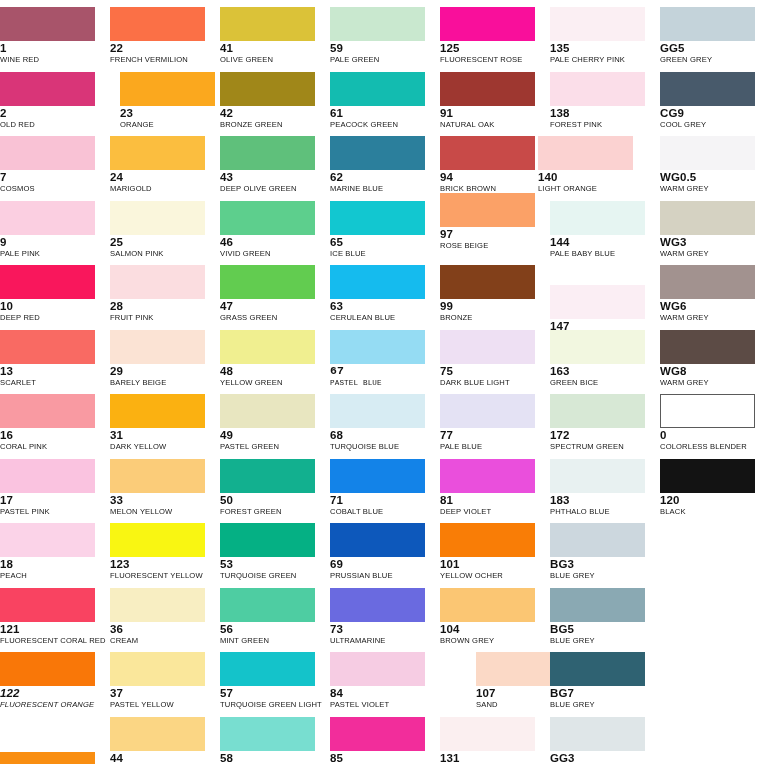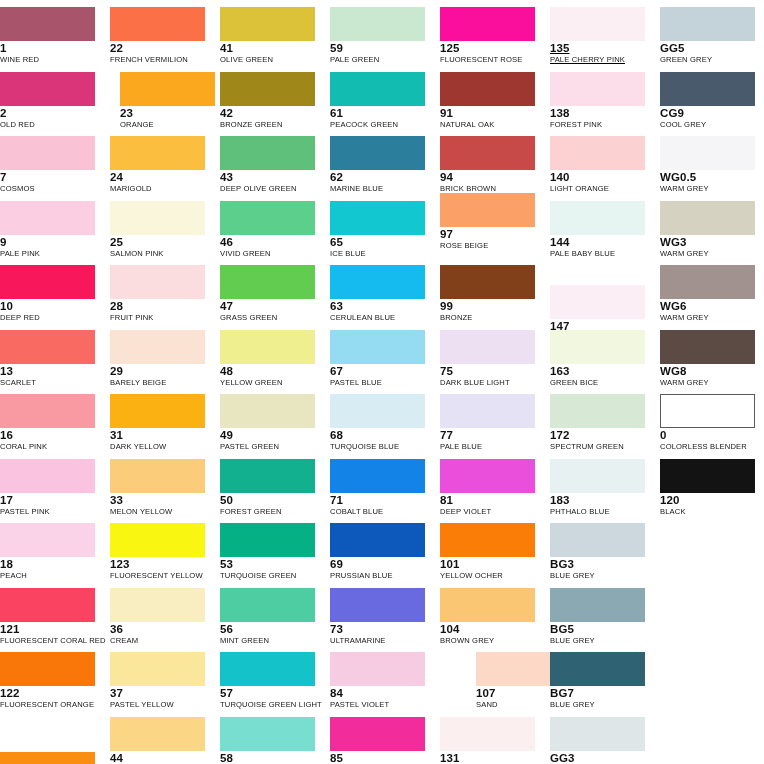--- a/index.html
+++ b/index.html
@@ -101,21 +101,21 @@
     <div class="swatch-cell" style="left: 0px; top: 523px;">
       <span class="swatch-chip" style="background-color: rgb(251, 211, 232);"></span>
       <span class="swatch-code">18</span>
       <span class="swatch-name">PEACH</span>
     </div>
     <div class="swatch-cell" style="left: 0px; top: 587.5px;">
       <span class="swatch-chip" style="background-color: rgb(249, 67, 97);"></span>
       <span class="swatch-code">121</span>
       <span class="swatch-name">FLUORESCENT CORAL RED</span>
     </div>
-    <div class="swatch-cell" style="left: 0px; top: 652px;">
+    <div class="swatch-cell" style="left: 0px; top: 652px; font-style: italic;">
       <span class="swatch-chip" style="background-color: rgb(249, 119, 8);"></span>
       <span class="swatch-code">122</span>
       <span class="swatch-name">FLUORESCENT ORANGE</span>
     </div>
     <div class="swatch-cell" style="left: 0px; top: 752px;">
       <span class="swatch-chip" style="background-color: rgb(249, 142, 17);"></span>
       <span class="swatch-code">21</span>
     </div>
     <div class="swatch-cell" style="left: 110px; top: 7px;">
       <span class="swatch-chip" style="background-color: rgb(251, 112, 70);"></span>
@@ -253,21 +253,21 @@
     <div class="swatch-cell" style="left: 330px; top: 200.5px;">
       <span class="swatch-chip" style="background-color: rgb(18, 199, 208);"></span>
       <span class="swatch-code">65</span>
       <span class="swatch-name">ICE BLUE</span>
     </div>
     <div class="swatch-cell" style="left: 330px; top: 265px;">
       <span class="swatch-chip" style="background-color: rgb(21, 187, 238);"></span>
       <span class="swatch-code">63</span>
       <span class="swatch-name">CERULEAN BLUE</span>
     </div>
-    <div class="swatch-cell" style="left: 330px; top: 329.5px;">
+    <div class="swatch-cell" style="left: 330px; top: 329.5px; font-family: Liberation Mono, monospace;">
       <span class="swatch-chip" style="background-color: rgb(149, 220, 243);"></span>
       <span class="swatch-code">67</span>
       <span class="swatch-name">PASTEL BLUE</span>
     </div>
     <div class="swatch-cell" style="left: 330px; top: 394px;">
       <span class="swatch-chip" style="background-color: rgb(215, 236, 243);"></span>
       <span class="swatch-code">68</span>
       <span class="swatch-name">TURQUOISE BLUE</span>
     </div>
     <div class="swatch-cell" style="left: 330px; top: 458.5px;">
@@ -346,31 +346,31 @@
     </div>
     <div class="swatch-cell" style="left: 440px; top: 652px; margin-left: 36px;">
       <span class="swatch-chip" style="background-color: rgb(251, 217, 198);"></span>
       <span class="swatch-code">107</span>
       <span class="swatch-name">SAND</span>
     </div>
     <div class="swatch-cell" style="left: 440px; top: 716.5px;">
       <span class="swatch-chip" style="background-color: rgb(251, 239, 240);"></span>
       <span class="swatch-code">131</span>
     </div>
-    <div class="swatch-cell" style="left: 550px; top: 7px; text-decoration: underline;">
+    <div class="swatch-cell" style="left: 550px; top: 7px;">
       <span class="swatch-chip" style="background-color: rgb(251, 239, 243);"></span>
       <span class="swatch-code">135</span>
       <span class="swatch-name">PALE CHERRY PINK</span>
     </div>
     <div class="swatch-cell" style="left: 550px; top: 71.5px;">
       <span class="swatch-chip" style="background-color: rgb(251, 222, 233);"></span>
       <span class="swatch-code">138</span>
       <span class="swatch-name">FOREST PINK</span>
     </div>
-    <div class="swatch-cell" style="left: 550px; top: 136px;">
+    <div class="swatch-cell" style="left: 538px; top: 136px;">
       <span class="swatch-chip" style="background-color: rgb(251, 210, 209);"></span>
       <span class="swatch-code">140</span>
       <span class="swatch-name">LIGHT ORANGE</span>
     </div>
     <div class="swatch-cell" style="left: 550px; top: 200.5px;">
       <span class="swatch-chip" style="background-color: rgb(230, 245, 242);"></span>
       <span class="swatch-code">144</span>
       <span class="swatch-name">PALE BABY BLUE</span>
     </div>
     <div class="swatch-cell" style="left: 550px; top: 265px; margin-top: 20px;">

